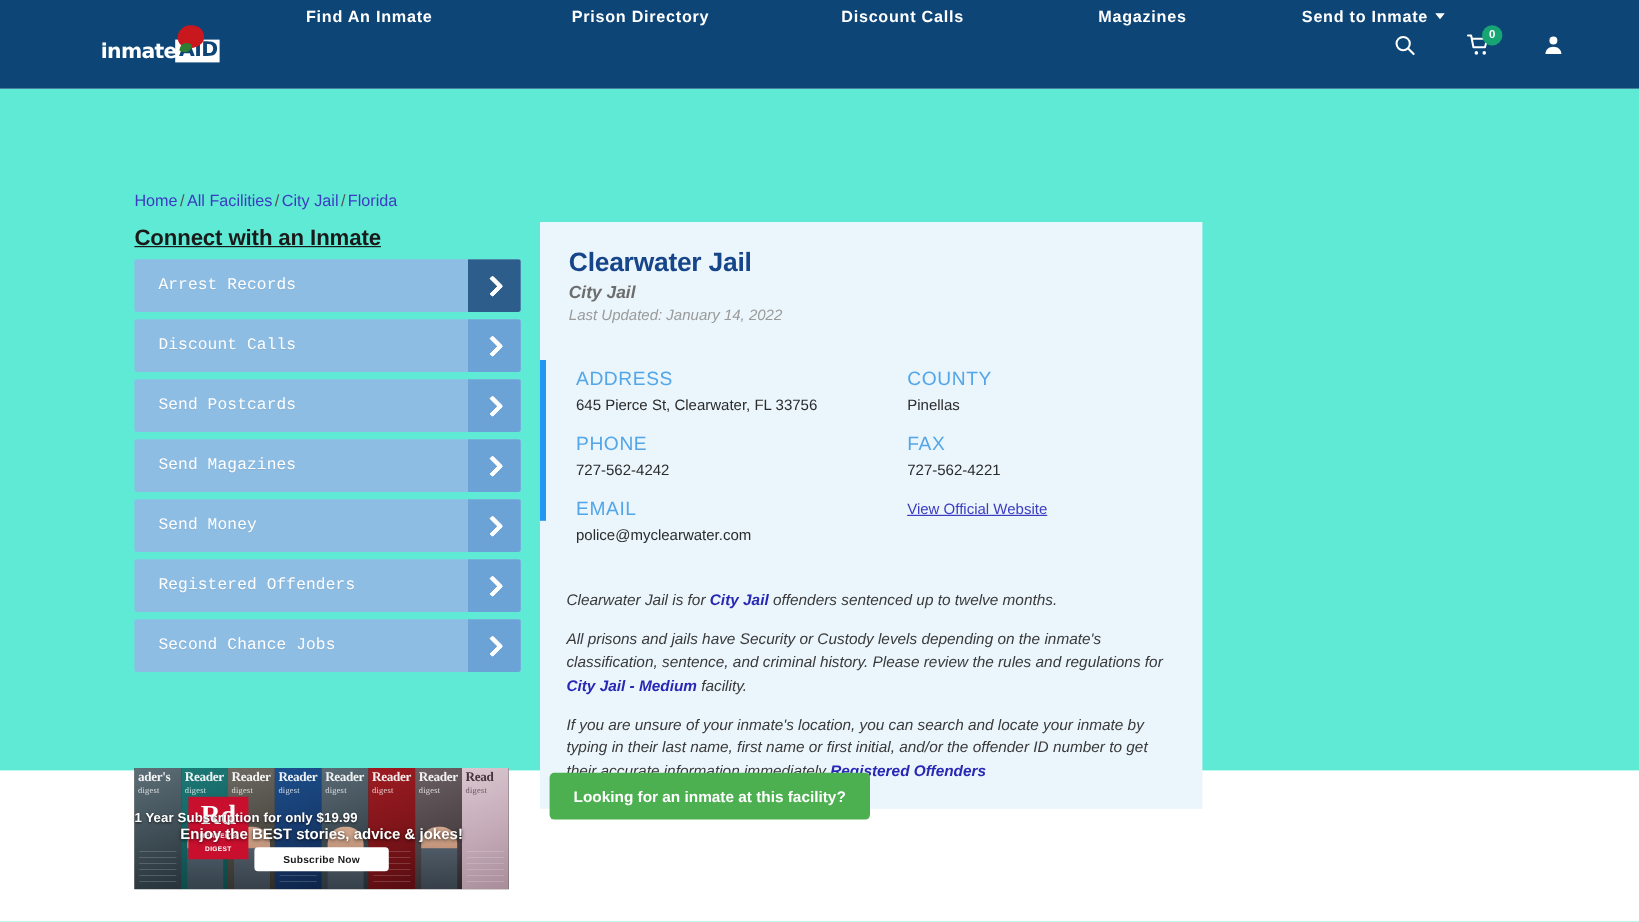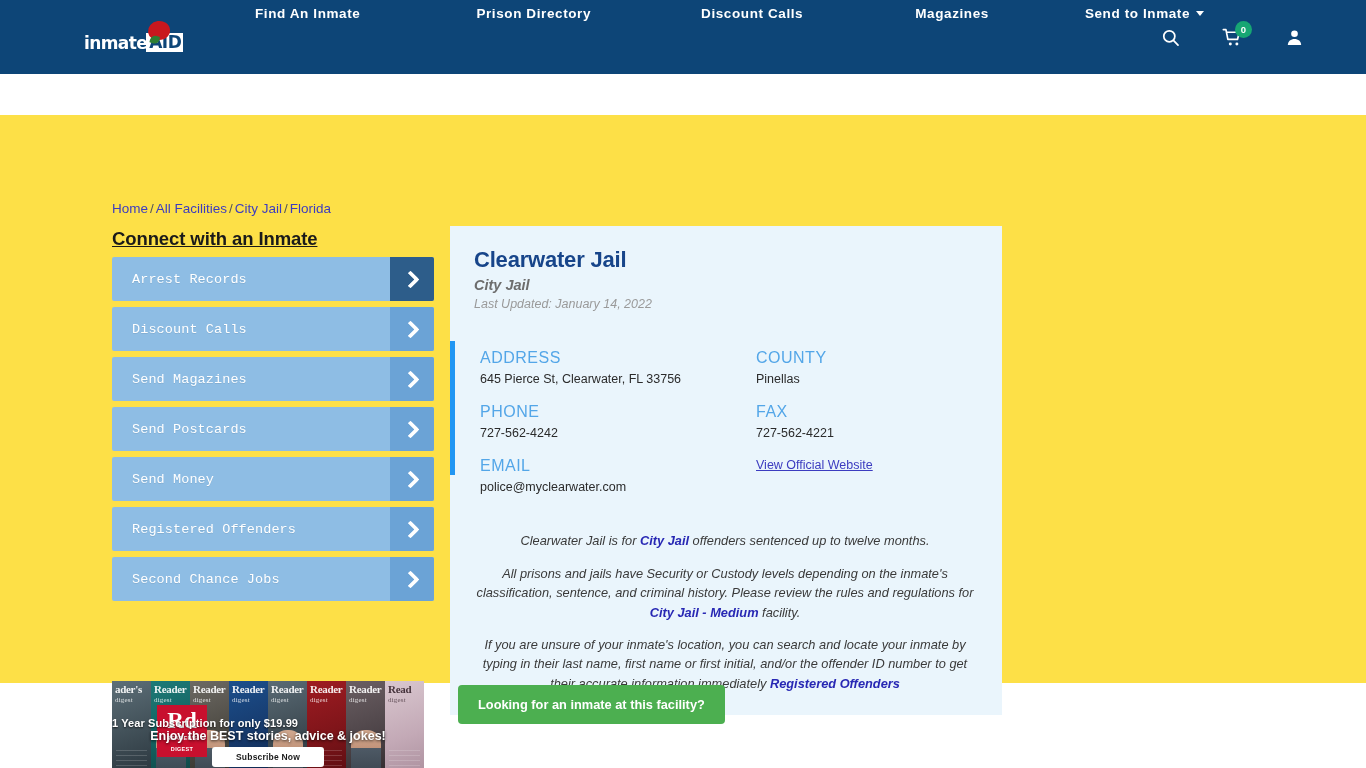--- a/index.html
+++ b/index.html
@@ -151,22 +151,21 @@
     align-items: center;
     justify-content: center;
     line-height: 1;
   }
 
   
   .page {
     position: relative;
     width: 1366px;
     height: 568px;
-    background: #fde047;
-    margin-top: 41px;
+    background: #5eead4;
   }
 
   .breadcrumb {
     position: absolute;
     left: 112px;
     top: 86px;
     font-size: 13.5px;
     color: #4b4bb5;
     white-space: nowrap;
   }
@@ -434,21 +433,20 @@
     cursor: pointer;
   }
 
   .panel-body { padding: 22px 24px 22px 22px; }
   .para {
     font-size: 12.8px;
     font-style: italic;
     color: #3a3a3a;
     line-height: 1.52;
     margin-bottom: 13px;
-    text-align: center;
   }
   .para:last-child { margin-bottom: 0; }
   .para .ilink {
     color: #2828b4;
     font-weight: bold;
     font-style: italic;
     text-decoration: none;
     cursor: pointer;
   }
 
@@ -541,28 +539,28 @@
 
     <div class="side-item">
       <span class="side-label">Discount Calls</span>
       <span class="side-arrow">
           <span class="chev"></span>
         </span>
     </div>
 
 
     <div class="side-item">
-      <span class="side-label">Send Magazines</span>
+      <span class="side-label">Send Postcards</span>
       <span class="side-arrow">
           <span class="chev"></span>
         </span>
     </div>
 
     <div class="side-item">
-      <span class="side-label">Send Postcards</span>
+      <span class="side-label">Send Magazines</span>
       <span class="side-arrow">
           <span class="chev"></span>
         </span>
     </div>
 
     <div class="side-item">
       <span class="side-label">Send Money</span>
       <span class="side-arrow">
           <span class="chev"></span>
         </span>

